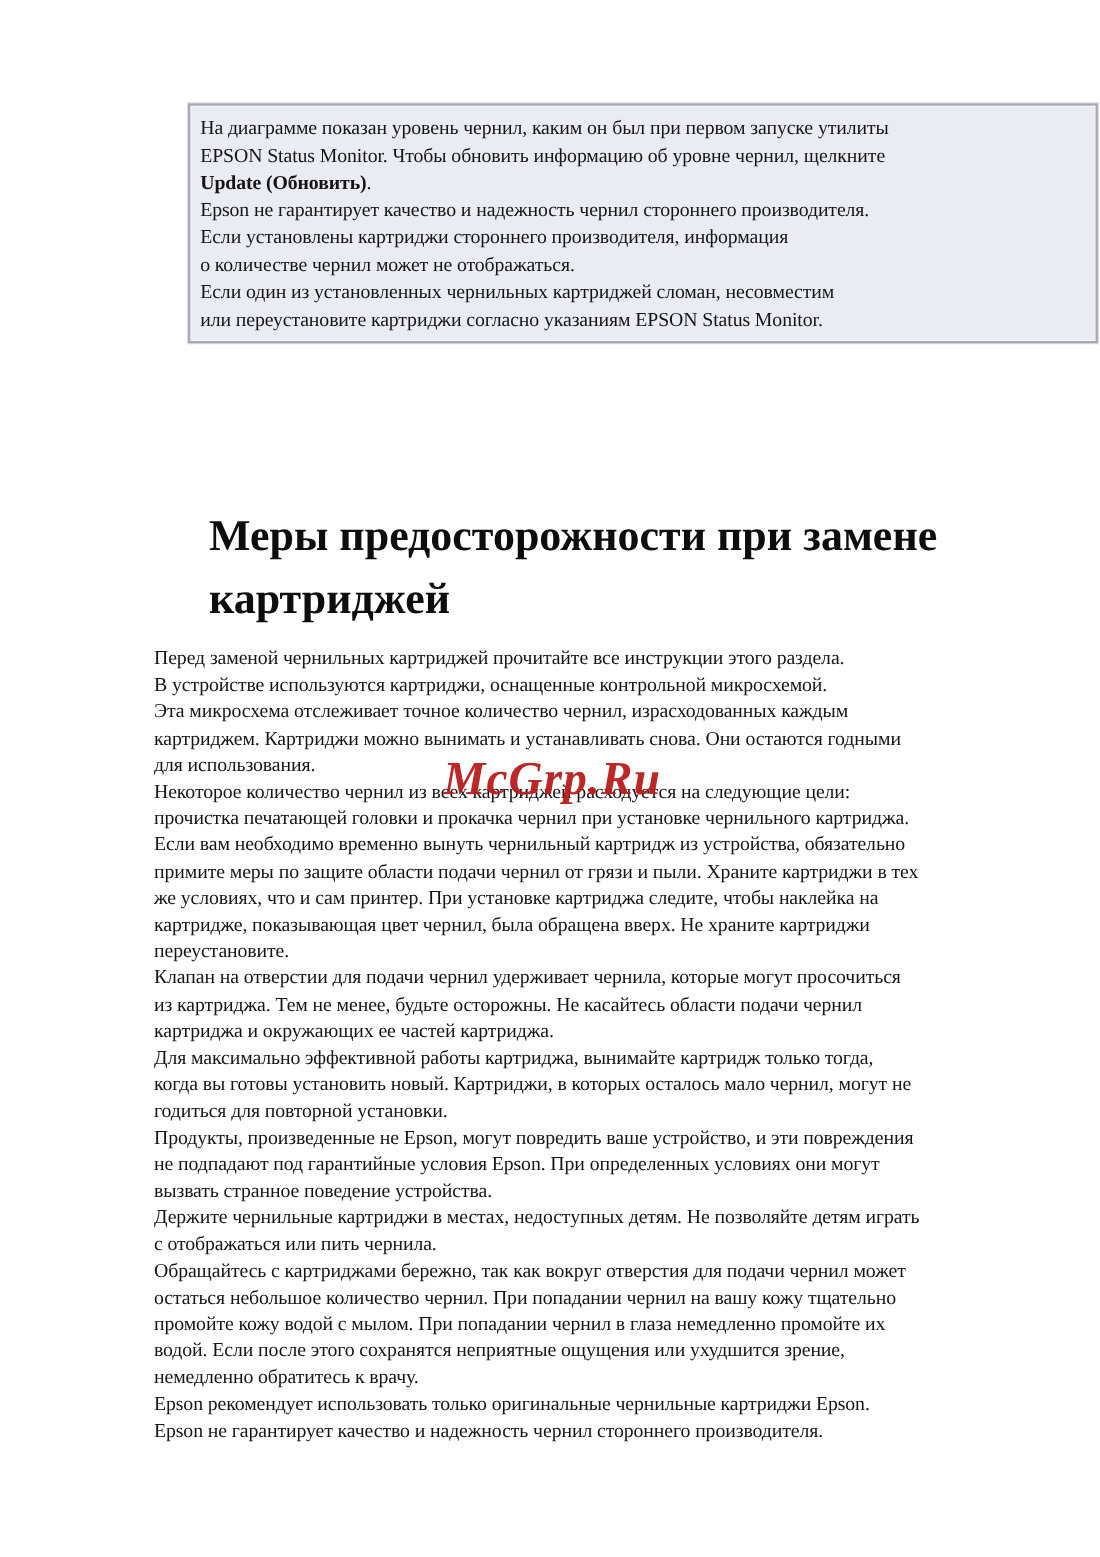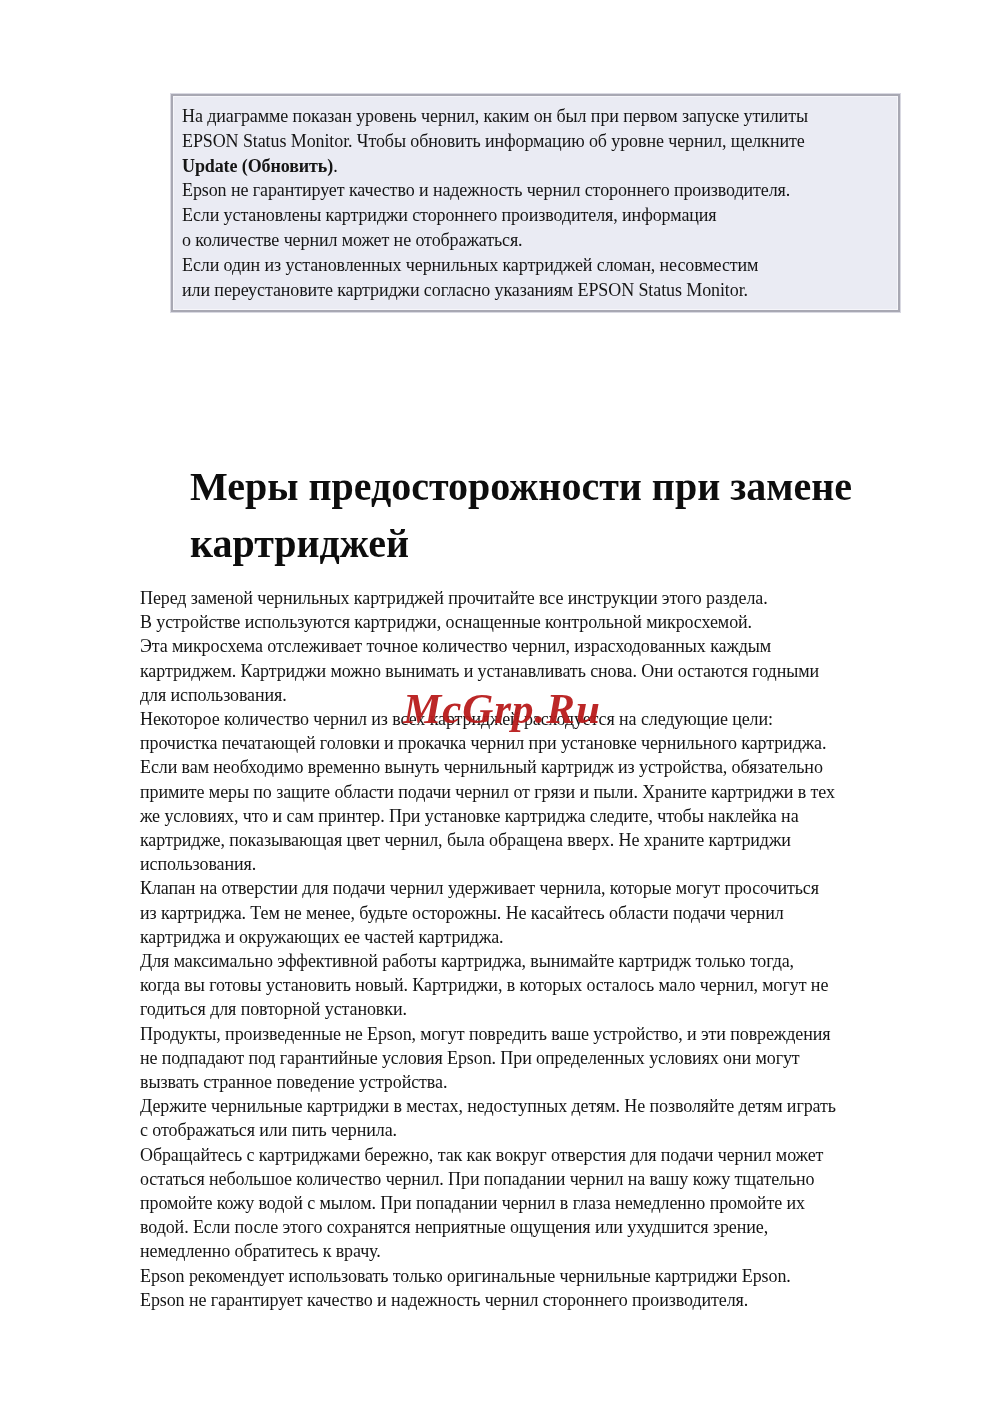--- a/index.html
+++ b/index.html
@@ -9,21 +9,21 @@
     background: #ffffff;
     position: relative;
     font-family: "Liberation Serif", serif;
     color: #151515;
     overflow: hidden;
   }
   .note-box {
     position: absolute;
     left: 171px;
     top: 94px;
-    width: 729px;
+    width: 827px;
     box-sizing: border-box;
     border: 2px solid #a8a8b3;
     box-shadow: 0 0 0 1px #d9d9e2, inset 0 0 0 1px #f6f6fa;
     padding: 8px 8px 8px 9px;
   }
   .note-line {
     font-size: 18px;
     line-height: 24.8px;
     white-space: nowrap;
     letter-spacing: -0.1px;
@@ -90,21 +90,21 @@
     <div class="body-line">В устройстве используются картриджи, оснащенные контрольной микросхемой.</div>
     <div class="body-line">Эта микросхема отслеживает точное количество чернил, израсходованных каждым</div>
     <div class="body-line">картриджем. Картриджи можно вынимать и устанавливать снова. Они остаются годными</div>
     <div class="body-line">для использования.</div>
     <div class="body-line">Некоторое количество чернил из всех картриджей расходуется на следующие цели:</div>
     <div class="body-line">прочистка печатающей головки и прокачка чернил при установке чернильного картриджа.</div>
     <div class="body-line">Если вам необходимо временно вынуть чернильный картридж из устройства, обязательно</div>
     <div class="body-line">примите меры по защите области подачи чернил от грязи и пыли. Храните картриджи в тех</div>
     <div class="body-line">же условиях, что и сам принтер. При установке картриджа следите, чтобы наклейка на</div>
     <div class="body-line">картридже, показывающая цвет чернил, была обращена вверх. Не храните картриджи</div>
-    <div class="body-line">использования.</div>
+    <div class="body-line">переустановите.</div>
     <div class="body-line">Клапан на отверстии для подачи чернил удерживает чернила, которые могут просочиться</div>
     <div class="body-line">из картриджа. Тем не менее, будьте осторожны. Не касайтесь области подачи чернил</div>
     <div class="body-line">картриджа и окружающих ее частей картриджа.</div>
     <div class="body-line">Для максимально эффективной работы картриджа, вынимайте картридж только тогда,</div>
     <div class="body-line">когда вы готовы установить новый. Картриджи, в которых осталось мало чернил, могут не</div>
     <div class="body-line">годиться для повторной установки.</div>
     <div class="body-line">Продукты, произведенные не Epson, могут повредить ваше устройство, и эти повреждения</div>
     <div class="body-line">не подпадают под гарантийные условия Epson. При определенных условиях они могут</div>
     <div class="body-line">вызвать странное поведение устройства.</div>
     <div class="body-line">Держите чернильные картриджи в местах, недоступных детям. Не позволяйте детям играть</div>

